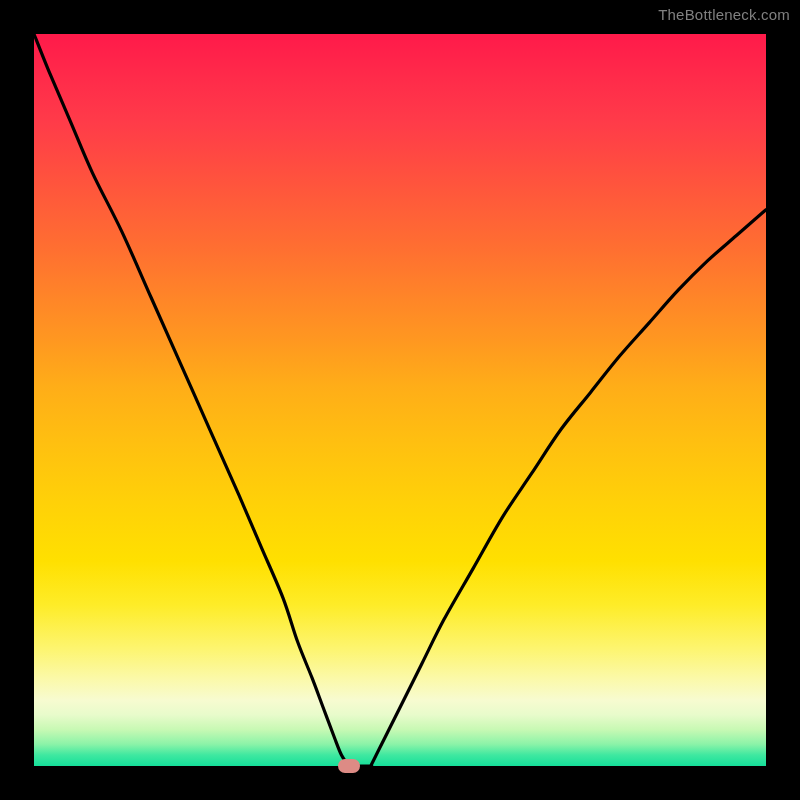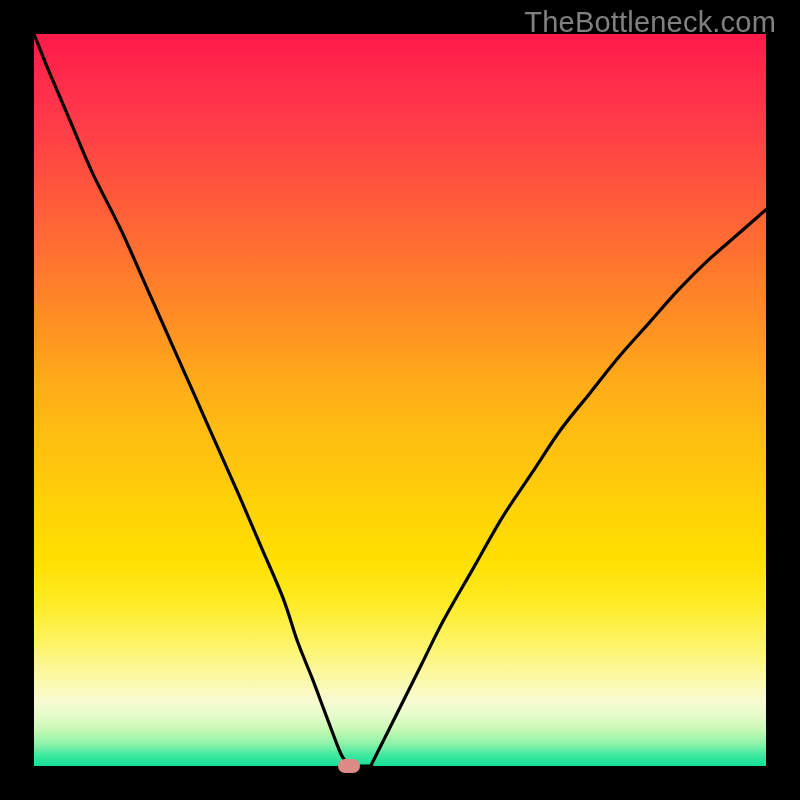--- a/index.html
+++ b/index.html
@@ -46,23 +46,23 @@
       #e8fbcb 93%,
       #c8f9b4 95%,
       #8cf3a8 97%,
       #3fe8a0 98.5%,
       #15df9a 100%
     );
   }
   .watermark {
     position: absolute;
     top: 6px;
-    right: 24px;
+    right: 10px;
     color: #808080;
-    font-size: 29px;
+    font-size: 15px;
     font-weight: 500;
     letter-spacing: 0.2px;
     user-select: none;
   }
   svg.curve-layer {
     position: absolute;
     left: 34px;
     top: 34px;
     width: 732px;
     height: 732px;

